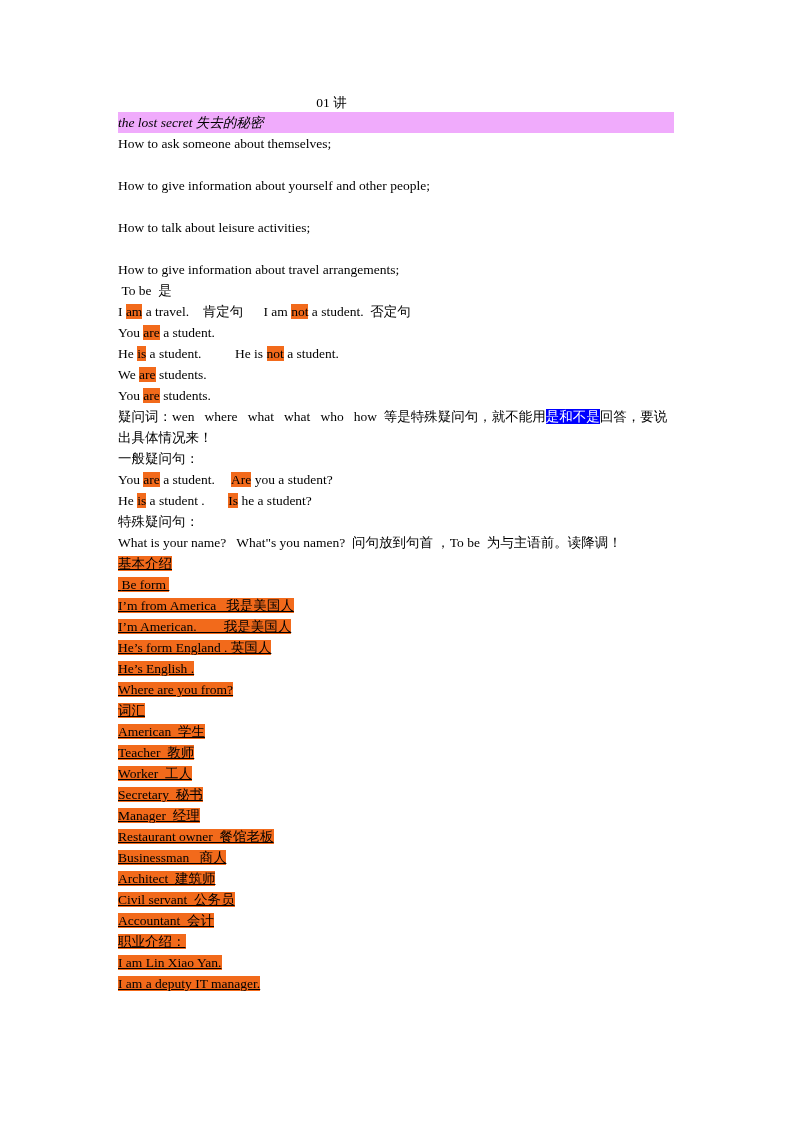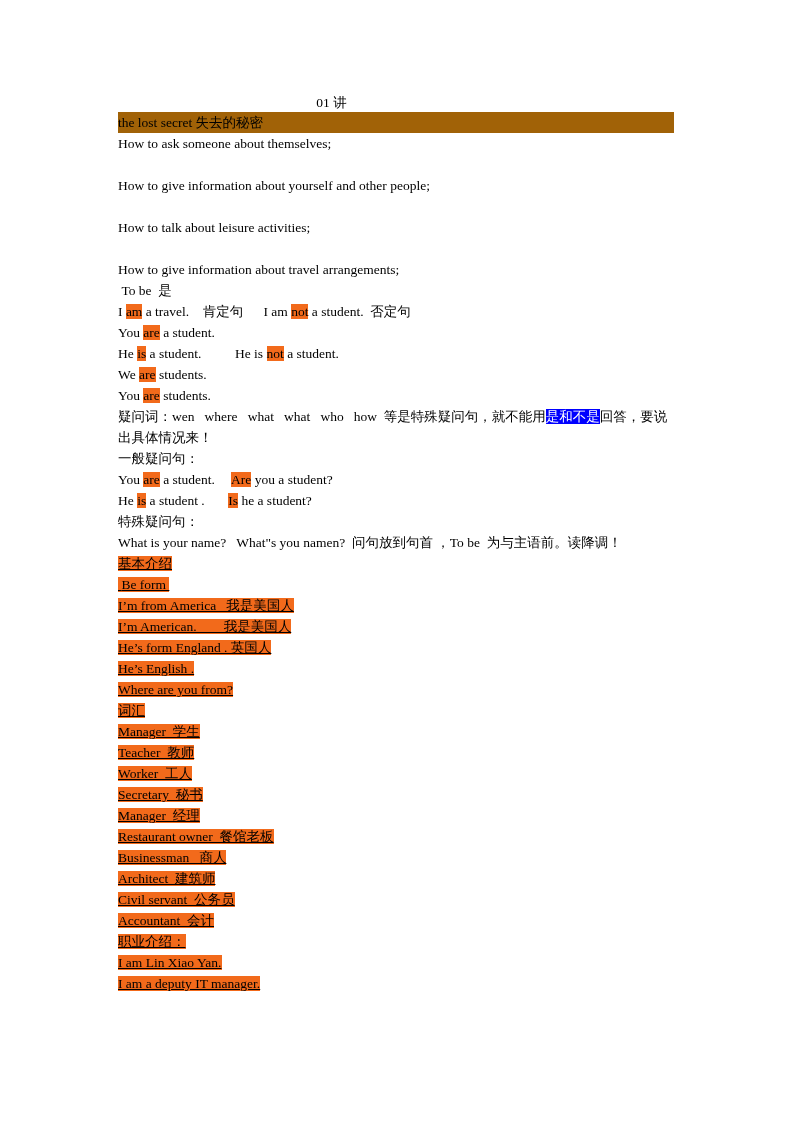--- a/index.html
+++ b/index.html
@@ -37,24 +37,25 @@
   .line {
     line-height: 21px;
     white-space: pre-wrap;
     margin: 0;
   }
   
   .line.spaced {
     margin-bottom: 21px;
   }
   .hl-gray {
-    background: #a16207;
+    background: #f0abfc;
     display: block;
     width: 556px;
     line-height: 21px;
+    font-style: italic;
   }
   .hl-orange {
     background: #f26a1b;
     color: #000000;
   }
   .hl-blue {
     background: #0000ff;
     color: #ffffff;
   }
   .orange-line {
@@ -102,21 +103,21 @@
     <div class="line">What is your name?   What"s you namen?  问句放到句首 ，To be  为与主语前。读降调！</div>
 
     <div class="orange-line"><span class="hl-orange">基本介绍</span></div>
     <div class="orange-line"><span class="hl-orange"> Be form </span></div>
     <div class="orange-line"><span class="hl-orange">I’m from America   我是美国人</span></div>
     <div class="orange-line"><span class="hl-orange">I’m American.        我是美国人</span></div>
     <div class="orange-line"><span class="hl-orange">He’s form England . 英国人</span></div>
     <div class="orange-line"><span class="hl-orange">He’s English .</span></div>
     <div class="orange-line"><span class="hl-orange">Where are you from?</span></div>
     <div class="orange-line"><span class="hl-orange">词汇</span></div>
-    <div class="orange-line"><span class="hl-orange">Manager  学生</span></div>
+    <div class="orange-line"><span class="hl-orange">American  学生</span></div>
     <div class="orange-line"><span class="hl-orange">Teacher  教师</span></div>
     <div class="orange-line"><span class="hl-orange">Worker  工人</span></div>
     <div class="orange-line"><span class="hl-orange">Secretary  秘书</span></div>
     <div class="orange-line"><span class="hl-orange">Manager  经理</span></div>
     <div class="orange-line"><span class="hl-orange">Restaurant owner  餐馆老板</span></div>
     <div class="orange-line"><span class="hl-orange">Businessman   商人</span></div>
     <div class="orange-line"><span class="hl-orange">Architect  建筑师</span></div>
     <div class="orange-line"><span class="hl-orange">Civil servant  公务员</span></div>
     <div class="orange-line"><span class="hl-orange">Accountant  会计</span></div>
     <div class="orange-line"><span class="hl-orange">职业介绍：</span></div>

